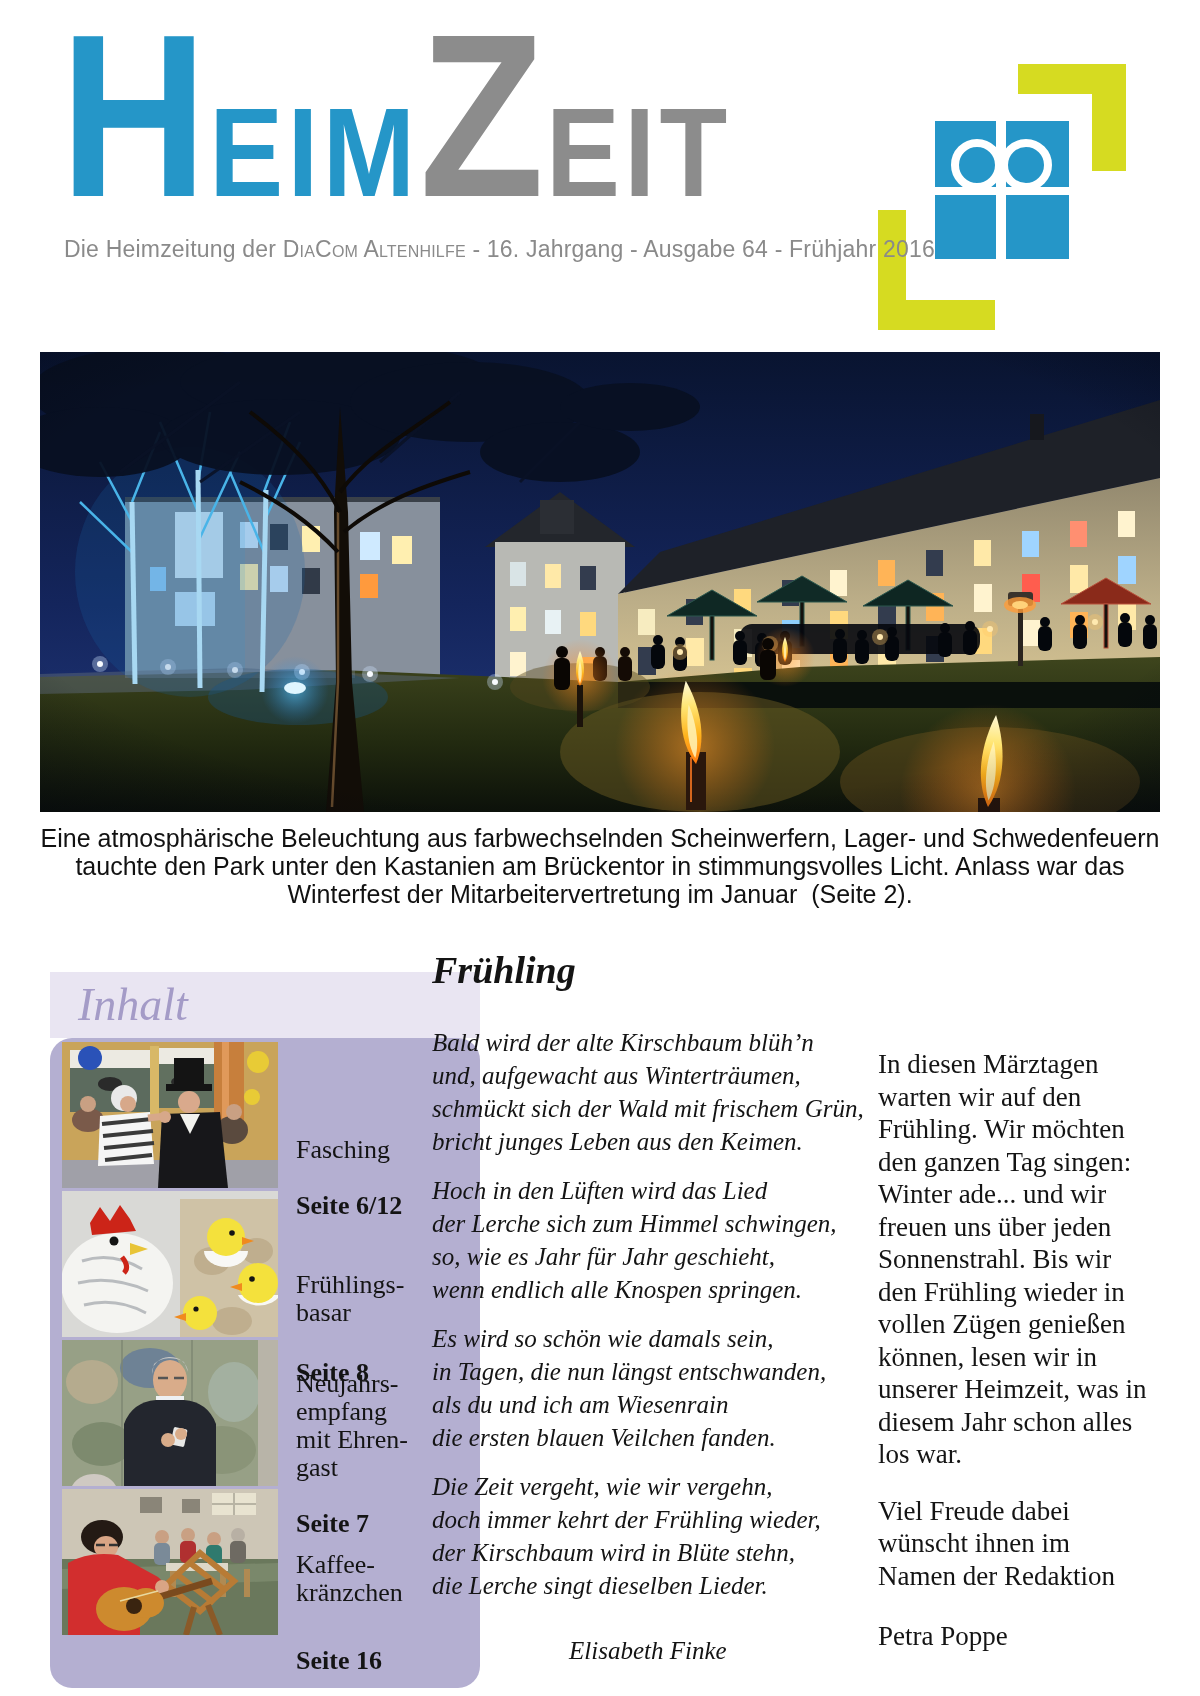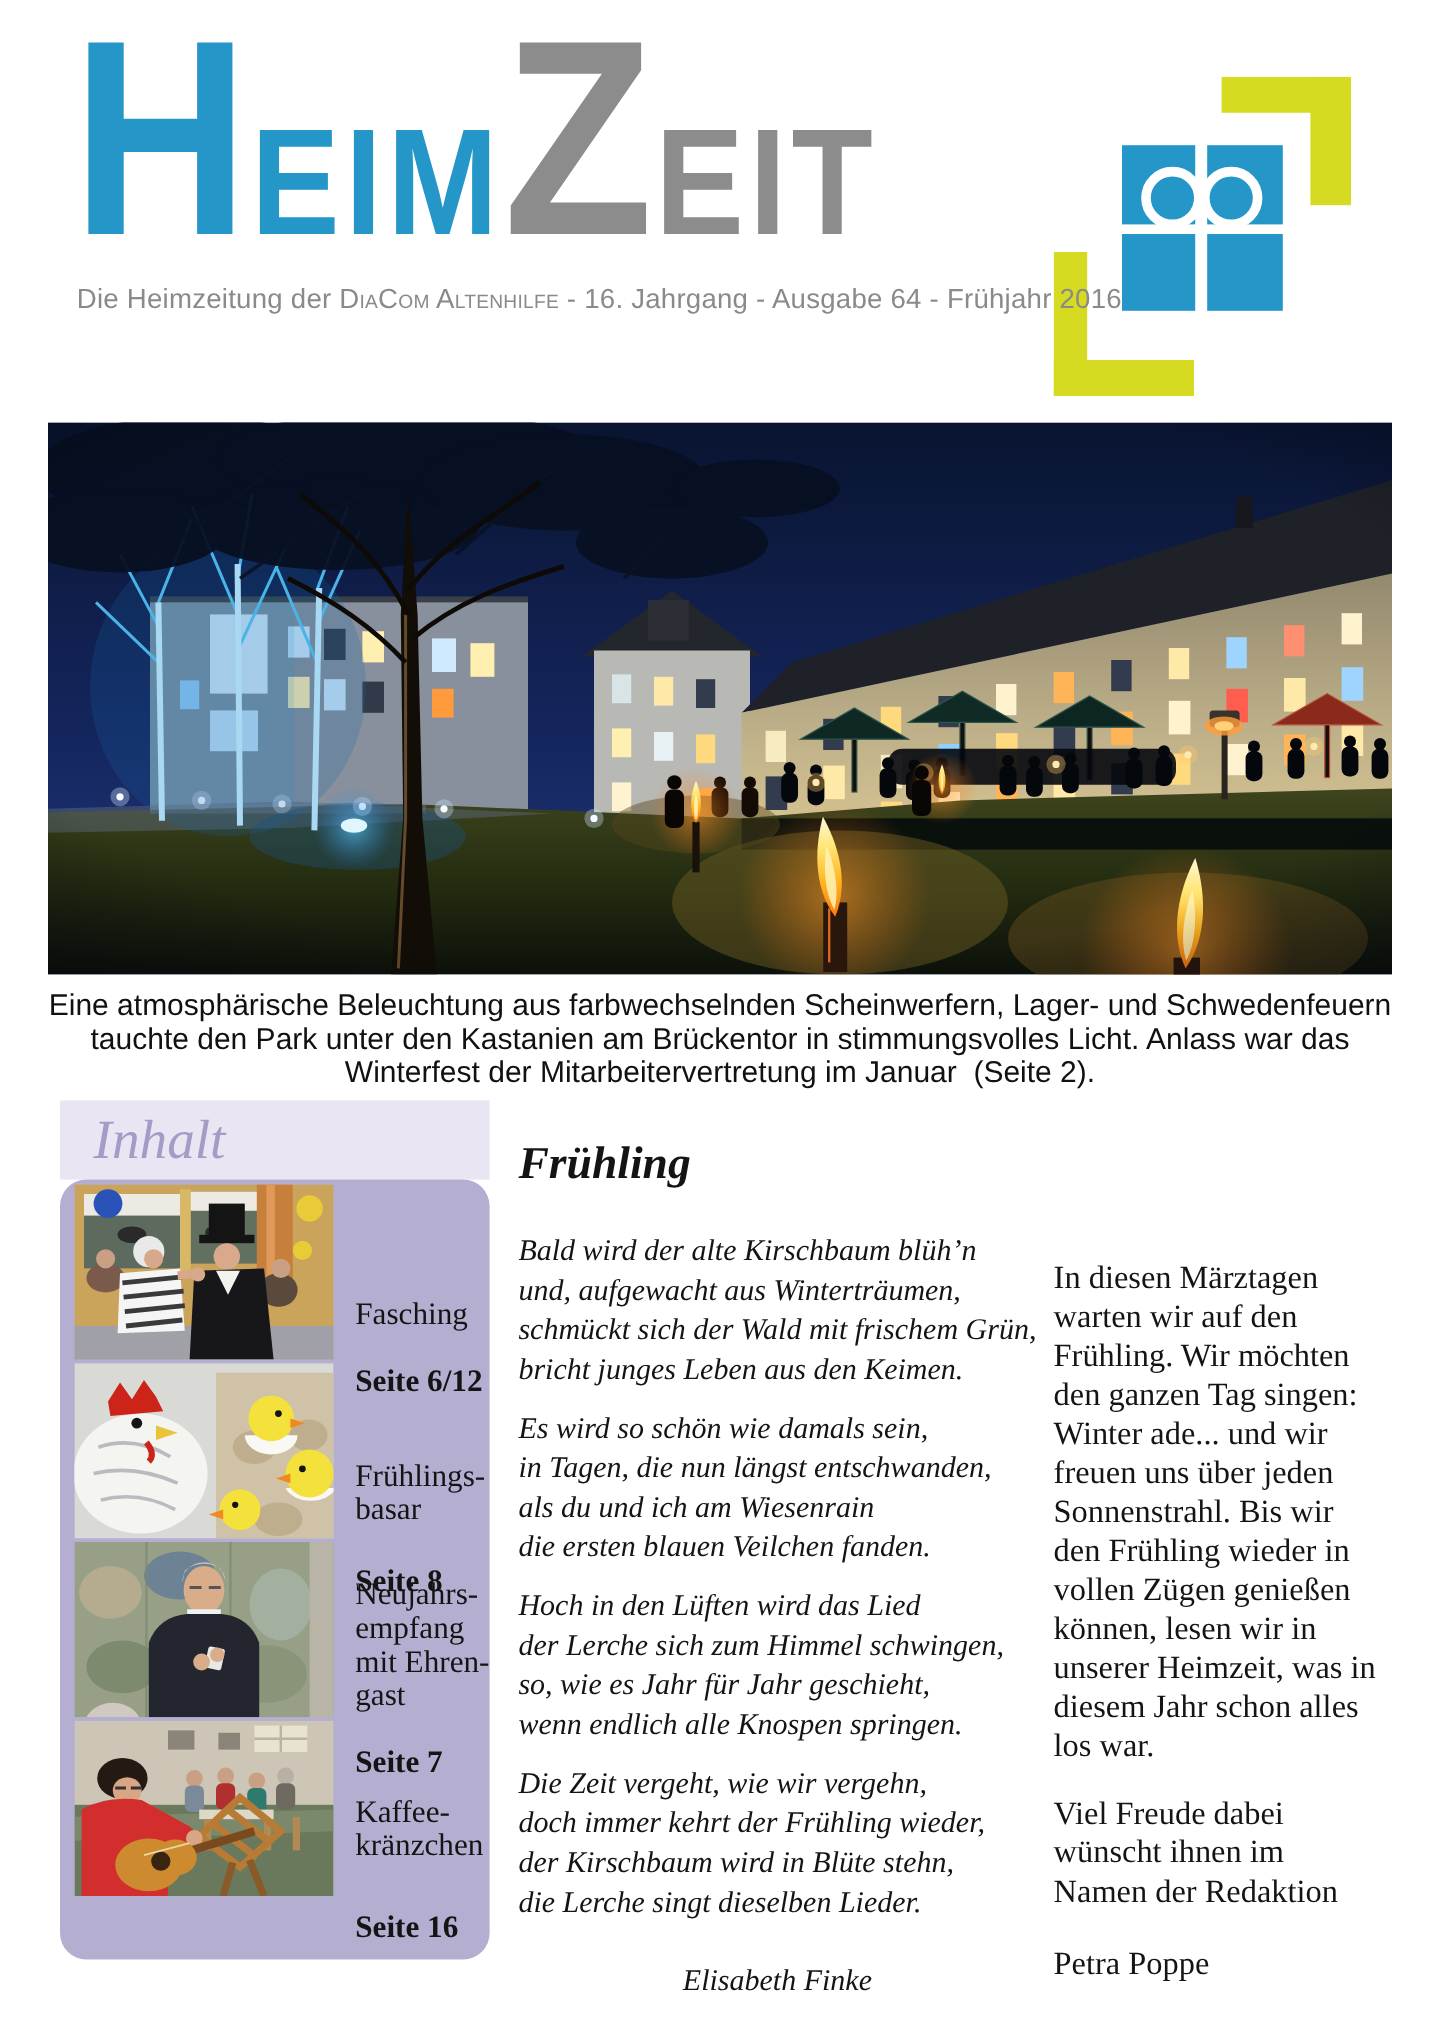--- a/index.html
+++ b/index.html
@@ -18,21 +18,21 @@
   .brandlogo{position:absolute;left:878px;top:64px;width:248px;height:266px;}
 
   
   .mainphoto{position:absolute;left:40px;top:352px;width:1120px;height:460px;display:block;}
 
   
   .caption{position:absolute;left:40px;top:824px;width:1120px;text-align:center;
            font-size:25px;line-height:28px;color:#111;white-space:pre-wrap;}
 
   
-  .sidebar{position:absolute;left:50px;top:917px;width:358px;}
+  .sidebar{position:absolute;left:50px;top:972px;width:430px;}
   .sidebar-head{height:66px;background:#e9e5f2;}
   .sidebar-title{font-family:"Liberation Serif",serif;font-style:italic;font-size:46px;
                  color:#a49bc7;padding:6px 0 0 28px;}
   .sidebar-body{background:#b4afd1;padding:4px 0 50px 12px;border-radius:22px;}
   .toc-row{position:relative;height:149px;}
   .toc-photo{position:absolute;left:0;top:0;width:216px;height:146px;display:block;}
   .toc-label{position:absolute;left:234px;width:136px;font-family:"Liberation Serif",serif;
              font-size:26px;line-height:28px;color:#141414;white-space:pre-line;}
   .toc-page{font-weight:700;white-space:pre-line;}
   .lt1{top:66px;} .lt2{top:52px;} .lt3{top:2px;} .lt4{top:34px;}
@@ -509,28 +509,28 @@
 
     </div>
   </div>
 
   <div class="article-title">Frühling</div>
   <div class="poem">
     <div class="stanza">Bald wird der alte Kirschbaum blüh’n
 und, aufgewacht aus Winterträumen,
 schmückt sich der Wald mit frischem Grün,
 bricht junges Leben aus den Keimen.</div>
+    <div class="stanza">Hoch in den Lüften wird das Lied
+der Lerche sich zum Himmel schwingen,
+so, wie es Jahr für Jahr geschieht,
+wenn endlich alle Knospen springen.</div>
     <div class="stanza">Es wird so schön wie damals sein,
 in Tagen, die nun längst entschwanden,
 als du und ich am Wiesenrain
 die ersten blauen Veilchen fanden.</div>
-    <div class="stanza">Hoch in den Lüften wird das Lied
-der Lerche sich zum Himmel schwingen,
-so, wie es Jahr für Jahr geschieht,
-wenn endlich alle Knospen springen.</div>
     <div class="stanza">Die Zeit vergeht, wie wir vergehn,
 doch immer kehrt der Frühling wieder,
 der Kirschbaum wird in Blüte stehn,
 die Lerche singt dieselben Lieder.</div>
     <div class="poem-author">Elisabeth Finke</div>
   </div>
 
   <div class="editorial">
     <div class="ed-p">In diesen Märztagen
 warten wir auf den

